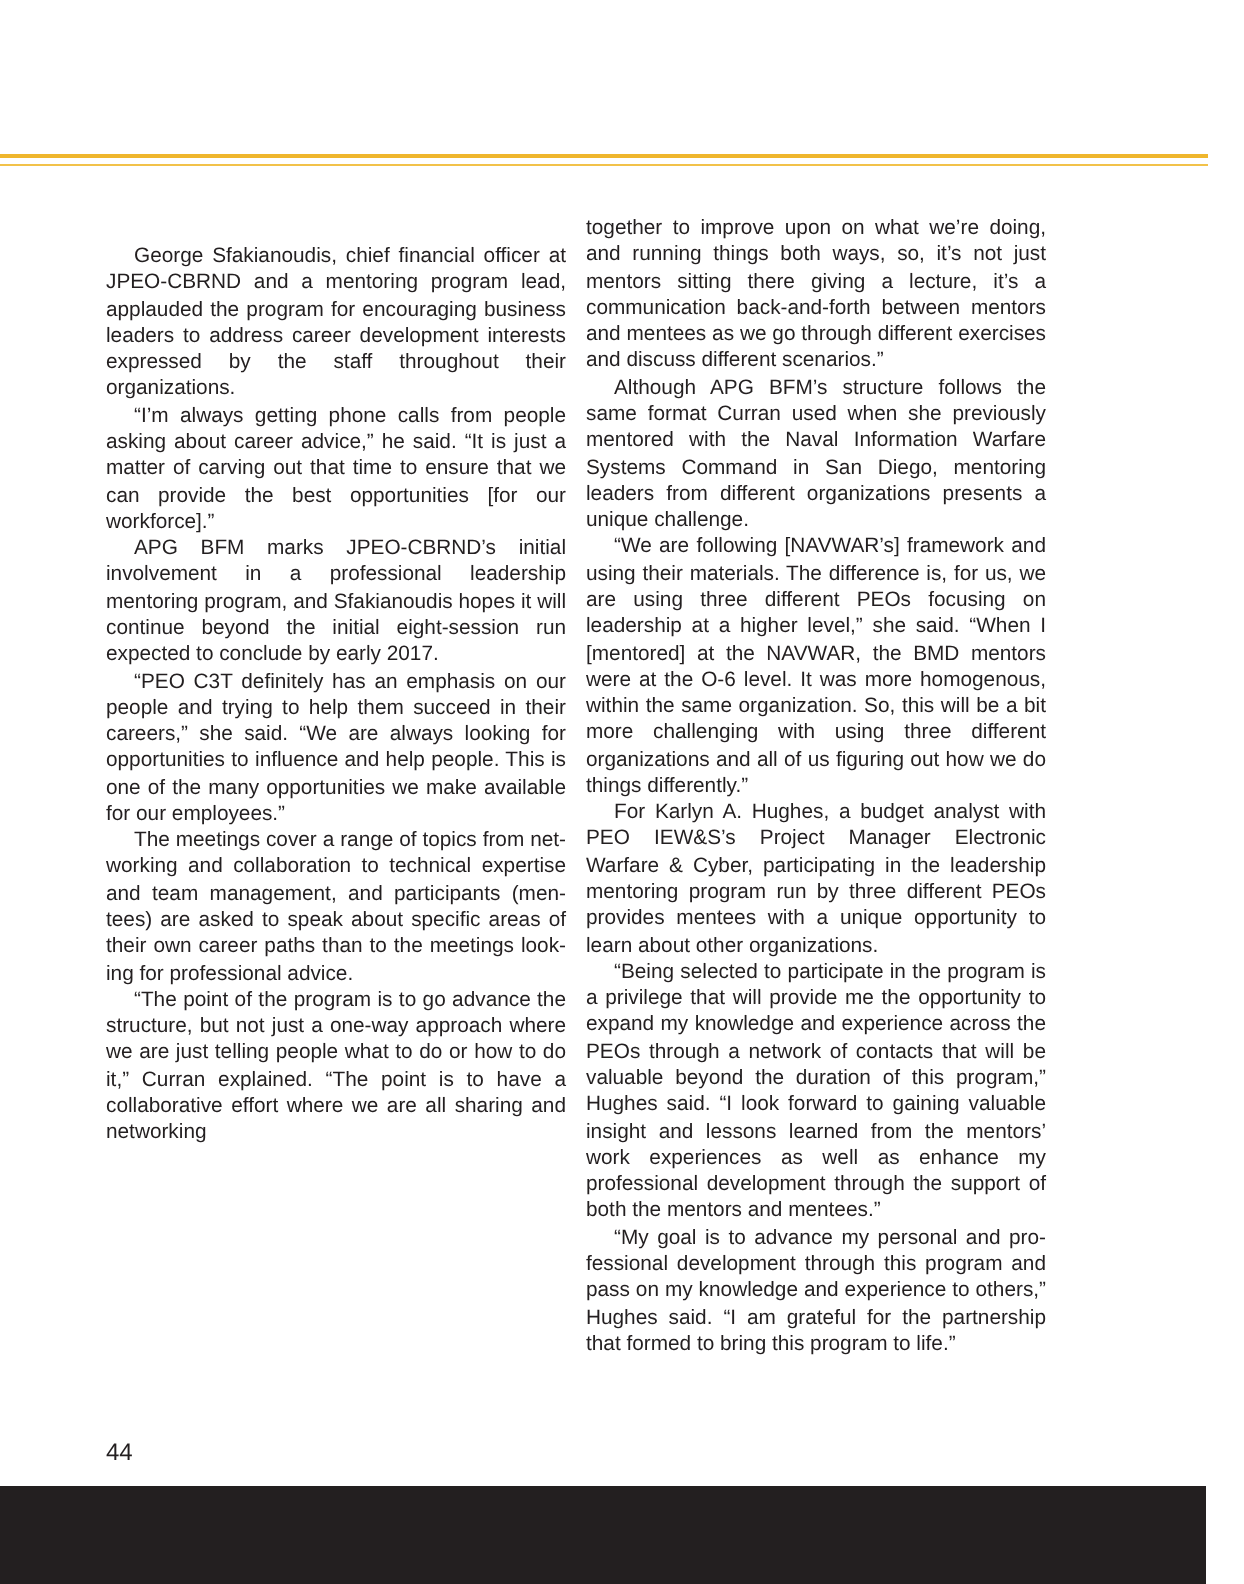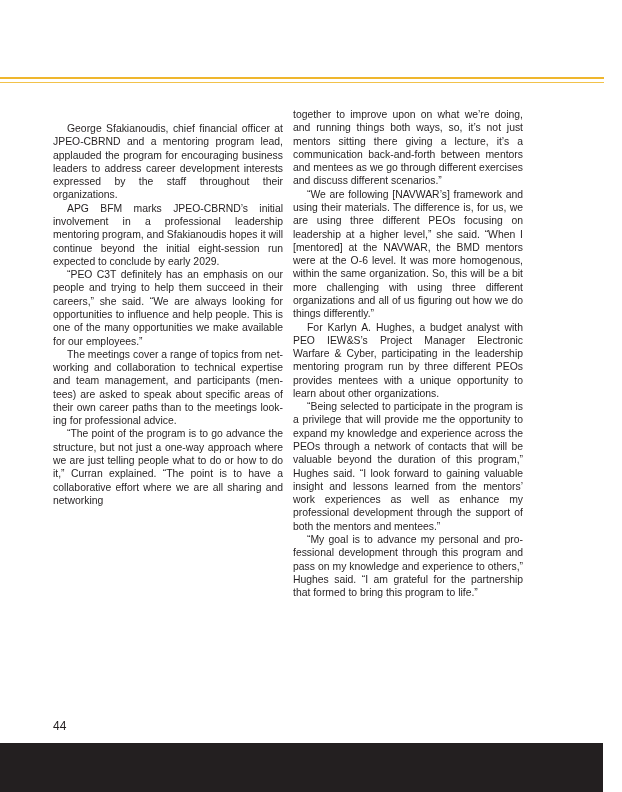--- a/index.html
+++ b/index.html
@@ -29,28 +29,30 @@
   }
 </style>
 </head>
 <body>
 
 <div class="rule-thick"></div>
 <div class="rule-thin"></div>
 
 <div class="column col-left">
   <p>George Sfakianoudis, chief financial officer at JPEO-CBRND and a mentoring program lead, applauded the program for encouraging busi­ness leaders to address career development interests expressed by the staff throughout their organizations.</p>
-  <p>APG BFM marks JPEO-CBRND’s initial involve­ment in a professional leadership mentoring program, and Sfakianoudis hopes it will continue beyond the initial eight-session run expected to conclude by early 2029.</p>
+  <p>“I’m always getting phone calls from people ask­ing about career advice,” he said. “It is just a matter of carving out that time to ensure that we can pro­vide the best opportunities [for our workforce].”</p>
+  <p>APG BFM marks JPEO-CBRND’s initial involve­ment in a professional leadership mentoring program, and Sfakianoudis hopes it will continue beyond the initial eight-session run expected to conclude by early 2017.</p>
   <p>“PEO C3T definitely has an emphasis on our people and trying to help them succeed in their careers,” she said. “We are always looking for opportunities to influence and help people. This is one of the many opportunities we make available for our employees.”</p>
   <p>The meetings cover a range of topics from net­working and collaboration to technical expertise and team management, and participants (men­tees) are asked to speak about specific areas of their own career paths than to the meetings look­ing for professional advice.</p>
   <p>“The point of the program is to go advance the structure, but not just a one-way approach where we are just telling people what to do or how to do it,” Curran explained. “The point is to have a collabora­tive effort where we are all sharing and networking</p>
 </div>
 
 <div class="column col-right">
   <p class="cont">together to improve upon on what we’re doing, and running things both ways, so, it’s not just mentors sitting there giving a lecture, it’s a communication back-and-forth between mentors and mentees as we go through different exercises and discuss dif­ferent scenarios.”</p>
+  <p>Although APG BFM’s structure follows the same format Curran used when she previously men­tored with the Naval Information Warfare Systems Command in San Diego, mentoring leaders from different organizations presents a unique challenge.</p>
   <p>“We are following [NAVWAR’s] framework and using their materials. The difference is, for us, we are using three different PEOs focusing on leader­ship at a higher level,” she said. “When I [mentored] at the NAVWAR, the BMD mentors were at the O-6 level. It was more homogenous, within the same organization. So, this will be a bit more challenging with using three different organizations and all of us figuring out how we do things differently.”</p>
   <p>For Karlyn A. Hughes, a budget analyst with PEO IEW&amp;S’s Project Manager Electronic Warfare &amp; Cyber, participating in the leadership mentoring program run by three different PEOs provides men­tees with a unique opportunity to learn about other organizations.</p>
   <p>“Being selected to participate in the program is a privilege that will provide me the opportunity to expand my knowledge and experience across the PEOs through a network of contacts that will be valuable beyond the duration of this program,” Hughes said. “I look forward to gaining valuable insight and lessons learned from the mentors’ work experiences as well as enhance my professional development through the support of both the men­tors and mentees.”</p>
   <p>“My goal is to advance my personal and pro­fessional development through this program and pass on my knowledge and experience to others,” Hughes said. “I am grateful for the partnership that formed to bring this program to life.”</p>
 </div>
 
 <div class="page-number">44</div>
 
 <div class="footer-band"></div>
 

